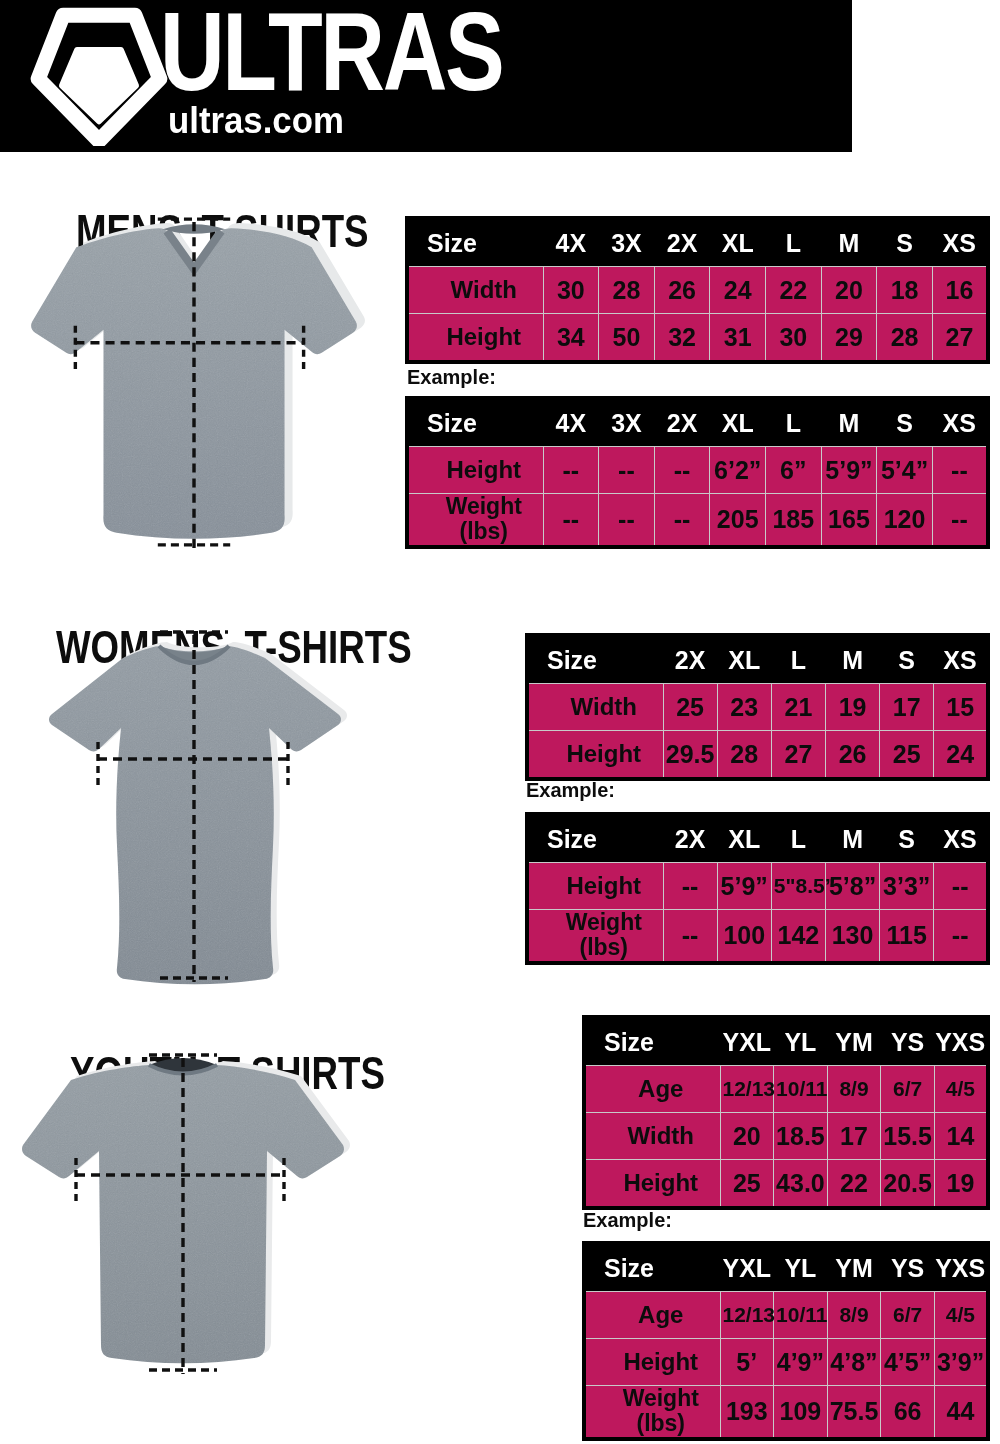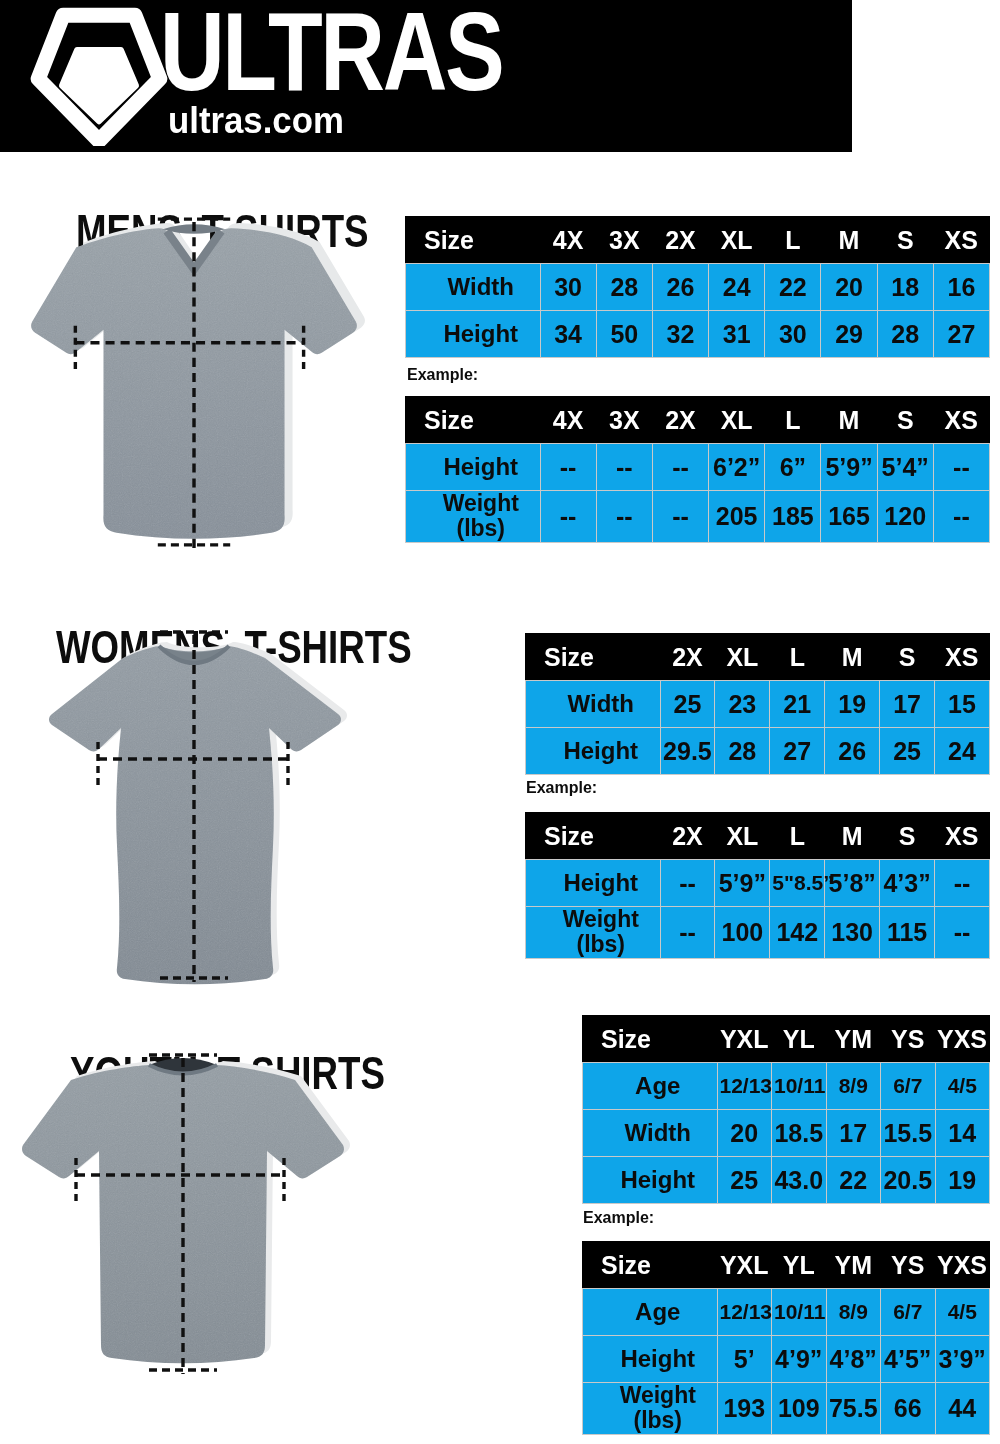--- a/index.html
+++ b/index.html
@@ -24,38 +24,38 @@
   .title-youth{left:70px;top:1006px;}
 
   
   .shirt{position:absolute;}
   .shirt-mens{left:12px;top:212px;width:362px;height:340px;}
   .shirt-wom{left:42px;top:626px;width:312px;height:366px;}
   .shirt-youth{left:12px;top:1050px;width:342px;height:332px;}
 
   
   table.sz{position:absolute;border-collapse:collapse;table-layout:fixed;
-           background:#0ea5e9;border:1px solid #000000;}
+           background:#be185d;border:4px solid #000000;}
   table.sz th{background:#000;color:#fff;font-weight:bold;font-size:25px;
               height:46px;border:none;text-align:center;padding:0;}
   table.sz th:first-child{text-align:left;padding-left:18px;width:116px;}
   table.sz td{border:1px solid #c9c9c9;font-weight:bold;font-size:25px;
               text-align:center;height:46px;padding:0 2px;color:#0c0c0c;}
   table.sz td.lbl{text-align:center;padding-left:18px;font-size:24px;white-space:pre-line;}
   table.sz td.lbl.two{font-size:23px;line-height:1.1;}
   table.sz td.sm{font-size:21px;}
 
   .t-mens1{left:405px;top:216px;width:585px;}
   .t-mens2{left:405px;top:396px;width:585px;}
   .t-wom1{left:525px;top:633px;width:465px;}
   .t-wom2{left:525px;top:812px;width:465px;}
   .t-youth1{left:582px;top:1015px;width:408px;}
   .t-youth2{left:582px;top:1241px;width:408px;}
 
-  .example{position:absolute;font-weight:bold;font-size:16px;color:#0d0d0d;}
+  .example{position:absolute;font-weight:bold;font-size:20px;color:#0d0d0d;}
   .ex-mens{left:407px;top:366px;}
   .ex-wom{left:526px;top:779px;}
   .ex-youth{left:583px;top:1209px;}
 </style>
 </head>
 <body>
 
 <div class="page">
 
   <header class="topbar">
@@ -260,21 +260,21 @@
           <th>XS</th>
         </tr>
       </thead>
       <tbody>
         <tr>
           <td class="lbl">Height</td>
           <td>--</td>
           <td>5’9”</td>
           <td class="sm">5"8.5”</td>
           <td>5’8”</td>
-          <td>4’3”</td>
+          <td>3’3”</td>
           <td>--</td>
         </tr>
         <tr>
           <td class="lbl two">Weight
 (lbs)</td>
           <td>--</td>
           <td>100</td>
           <td>142</td>
           <td>130</td>
           <td>115</td>

